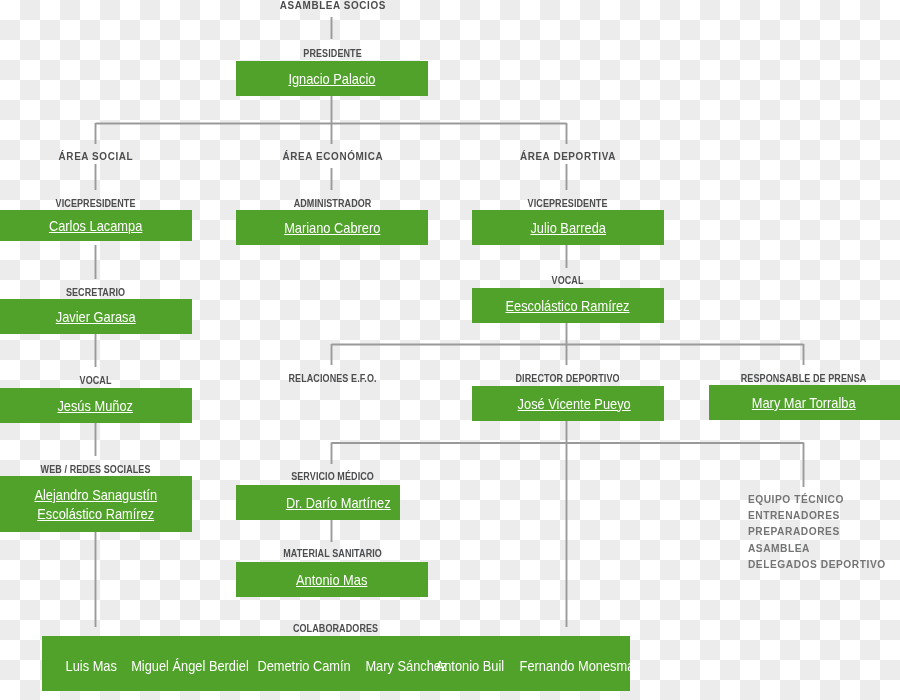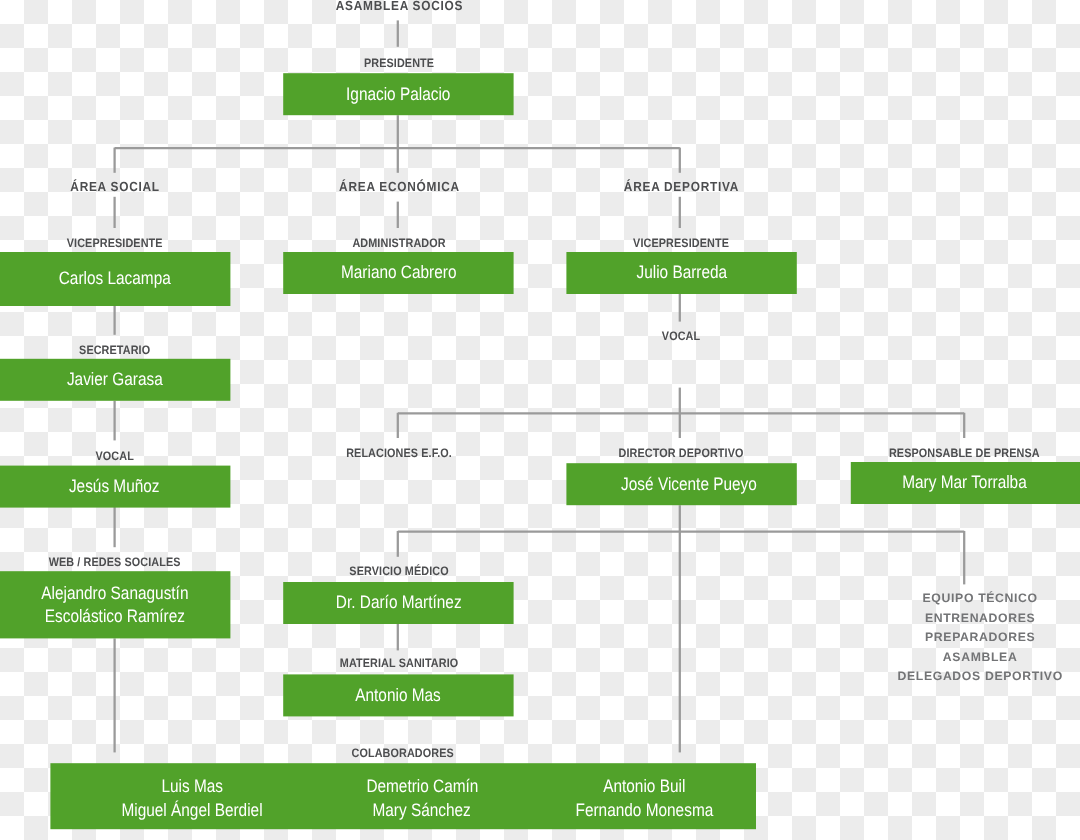--- a/index.html
+++ b/index.html
@@ -13,33 +13,33 @@
     background-color:#ffffff;
     background-image:
       linear-gradient(45deg,#ececec 25%,transparent 25%,transparent 75%,#ececec 75%,#ececec),
       linear-gradient(45deg,#ececec 25%,transparent 25%,transparent 75%,#ececec 75%,#ececec);
     background-size:40px 40px;
     background-position:0 0, 20px 20px;
   }
   #chart{position:absolute;left:0;top:0;width:900px;height:700px;transform:translateZ(0);}
   .node{position:absolute;background:#51a22a;border-radius:0;
         color:#ffffff;display:flex;align-items:center;justify-content:center;
-        text-align:center;box-sizing:border-box;}
+        text-align:center;box-sizing:border-box;text-decoration:underline;}
   .ntext{font-size:15px;line-height:19.5px;
         transform:scaleX(0.855);transform-origin:center center;}
   .lbl{position:absolute;color:#4c4d4f;font-weight:bold;
        text-align:center;white-space:nowrap;
        transform:translateX(-50%);}
   .lbl.l0{font-size:11px;letter-spacing:0.68px;transform:translateX(calc(-50% + 0.9px)) scaleX(0.9);}
   .lbl.l1{font-size:10.2px;letter-spacing:0.1px;transform:translateX(calc(-50% + 0.55px)) scaleX(0.885);}
   .multi{position:absolute;color:#737476;font-size:10.2px;font-weight:bold;
-       letter-spacing:0.55px;text-align:center;white-space:nowrap;
+       letter-spacing:0.55px;text-align:left;white-space:nowrap;
        transform:translateX(calc(-50% + 0.3px));line-height:16.2px;padding-left:27px;}
   svg#links{position:absolute;left:0;top:0;width:900px;height:700px;}
-  .ccol{position:absolute;top:3px;height:100%;display:flex;flex-direction:column;
+  .ccol{position:absolute;top:3px;height:100%;display:flex;flex-direction:row;
         align-items:center;justify-content:center;transform:translateX(-50%);white-space:nowrap;}
   .ccol > div{font-size:15px;line-height:20px;transform:scaleX(0.855);}
 </style>
 </head>
 <body>
 
 <div id="bg"></div>
 
 <div id="chart">
   <svg id="links" viewBox="0 0 900 700" xmlns="http://www.w3.org/2000/svg">
@@ -90,38 +90,43 @@
       <div>ENTRENADORES</div>
       <div>PREPARADORES</div>
       <div>ASAMBLEA</div>
       <div>DELEGADOS DEPORTIVO</div>
     </div>
     <div class="node" style="left: 236px; top: 61px; width: 192px; height: 35px; background: rgb(81, 162, 42); color: rgb(255, 255, 255);">
       <div class="ntext">
         <div>Ignacio Palacio</div>
       </div>
     </div>
-    <div class="node" style="left: -1px; top: 210px; width: 193px; height: 45px; background: rgb(81, 162, 42); color: rgb(255, 255, 255);">
+    <div class="node" style="left: -1px; top: 210px; width: 193px; height: 31px; background: rgb(81, 162, 42); color: rgb(255, 255, 255);">
       <div class="ntext">
         <div>Carlos Lacampa</div>
       </div>
     </div>
     <div class="node" style="left: 236px; top: 210px; width: 192px; height: 35px; background: rgb(81, 162, 42); color: rgb(255, 255, 255);">
       <div class="ntext">
         <div>Mariano Cabrero</div>
       </div>
     </div>
     <div class="node" style="left: 472px; top: 210px; width: 192px; height: 35px; background: rgb(81, 162, 42); color: rgb(255, 255, 255);">
       <div class="ntext">
         <div>Julio Barreda</div>
       </div>
     </div>
     <div class="node" style="left: -1px; top: 299px; width: 193px; height: 35px; background: rgb(81, 162, 42); color: rgb(255, 255, 255);">
       <div class="ntext">
         <div>Javier Garasa</div>
+      </div>
+    </div>
+    <div class="node" style="left: 472px; top: 288px; width: 192px; height: 35px; background: rgb(81, 162, 42); color: rgb(255, 255, 255);">
+      <div class="ntext">
+        <div>Eescolástico Ramírez</div>
       </div>
     </div>
     <div class="node" style="left: -1px; top: 388px; width: 193px; height: 35px; background: rgb(81, 162, 42); color: rgb(255, 255, 255);">
       <div class="ntext">
         <div>Jesús Muñoz</div>
       </div>
     </div>
     <div class="node" style="left: 472px; top: 386px; width: 192px; height: 35px; background: rgb(81, 162, 42); color: rgb(255, 255, 255); padding-left: 12px;">
       <div class="ntext">
         <div>José Vicente Pueyo</div>
@@ -131,21 +136,21 @@
       <div class="ntext">
         <div>Mary Mar Torralba</div>
       </div>
     </div>
     <div class="node" style="left: -1px; top: 476px; width: 193px; height: 56px; background: rgb(81, 162, 42); color: rgb(255, 255, 255);">
       <div class="ntext">
         <div>Alejandro Sanagustín</div>
         <div>Escolástico Ramírez</div>
       </div>
     </div>
-    <div class="node" style="left: 236px; top: 485px; width: 192px; height: 35px; background: rgb(81, 162, 42); color: rgb(255, 255, 255);">
+    <div class="node" style="left: 236px; top: 485px; width: 164px; height: 35px; background: rgb(81, 162, 42); color: rgb(255, 255, 255); justify-content: flex-end;">
       <div class="ntext">
         <div>Dr. Darío Martínez</div>
       </div>
     </div>
     <div class="node" style="left: 236px; top: 562px; width: 192px; height: 35px; background: rgb(81, 162, 42); color: rgb(255, 255, 255); justify-content: center;">
       <div class="ntext">
         <div>Antonio Mas</div>
       </div>
     </div>
     <div class="node" style="left: 41.5px; top: 636px; width: 588px; height: 54.5px; background: rgb(81, 162, 42); color: rgb(255, 255, 255);">

